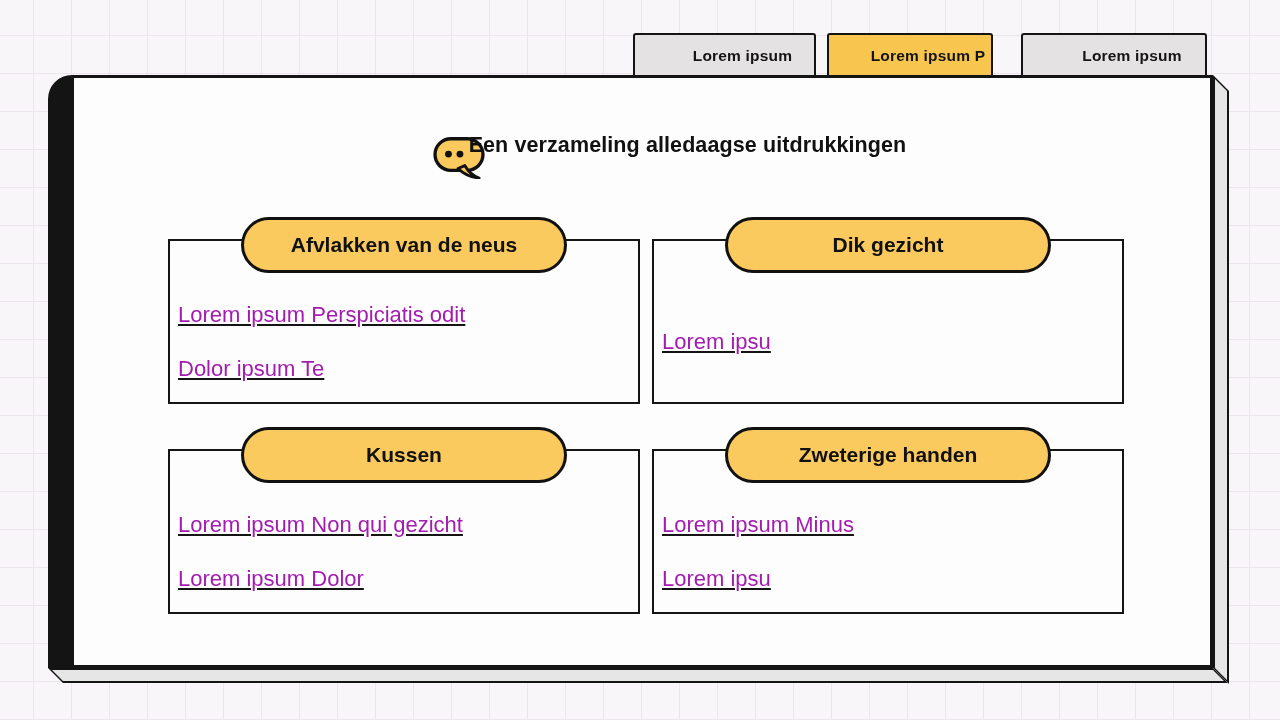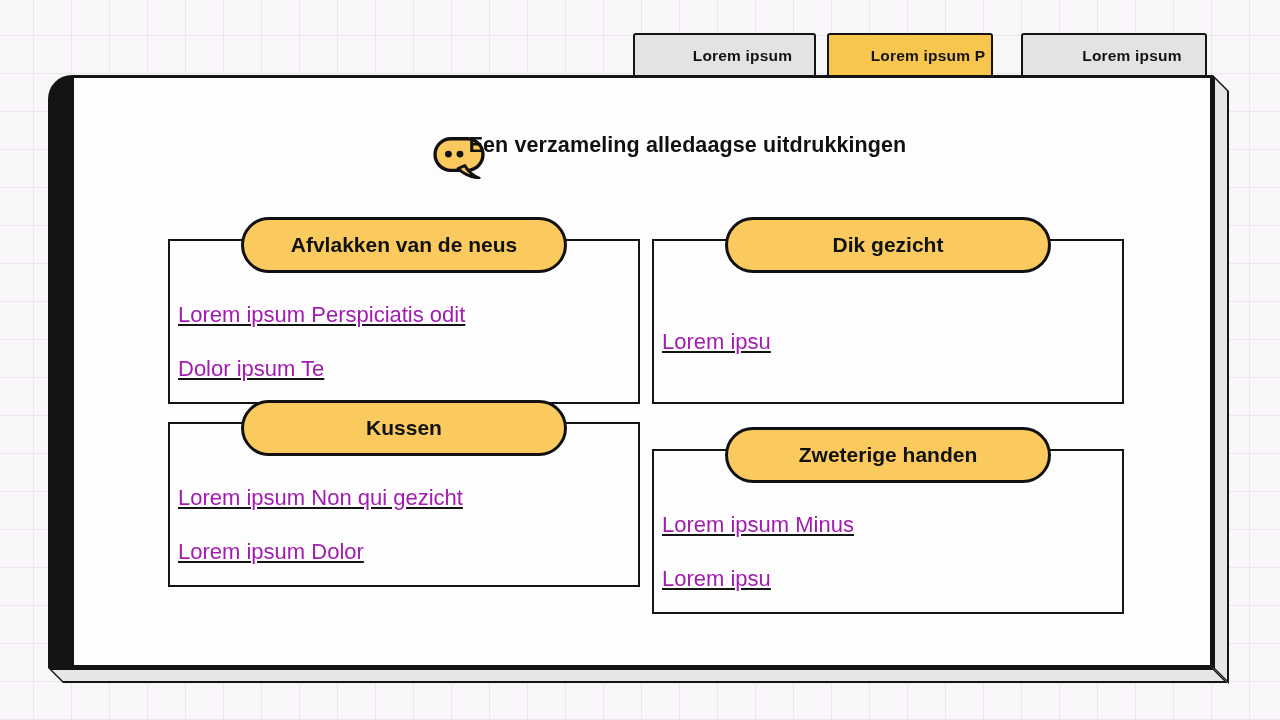--- a/index.html
+++ b/index.html
@@ -60,21 +60,21 @@
 
   
   .card{
     position:absolute;width:472px;height:165px;
     background:#fefdfd;border:2.5px solid #151515;
     display:flex;flex-direction:column;justify-content:center;
     padding-top:40px;text-align:left;text-decoration:underline;
   }
   .card.c1{left:168px;top:239px;}
   .card.c2{left:652px;top:239px;}
-  .card.c3{left:168px;top:422px;}
+  .card.c3{left:168px;top:449px;}
   .card.c4{left:652px;top:449px;}
   .pill{
     position:absolute;left:50%;top:-24px;transform:translateX(-50%);
     width:326px;height:56px;border-radius:28px;
     background:var(--pill,#fbca5e);border:3.5px solid #111;
     display:flex;align-items:center;justify-content:center;
     font-size:21px;font-weight:800;color:#111;white-space:nowrap;
   }
   .line{margin:8px;font-size:22px;line-height:38px;color:#a21caf;font-family:"Liberation Sans",sans-serif;}
 </style>

